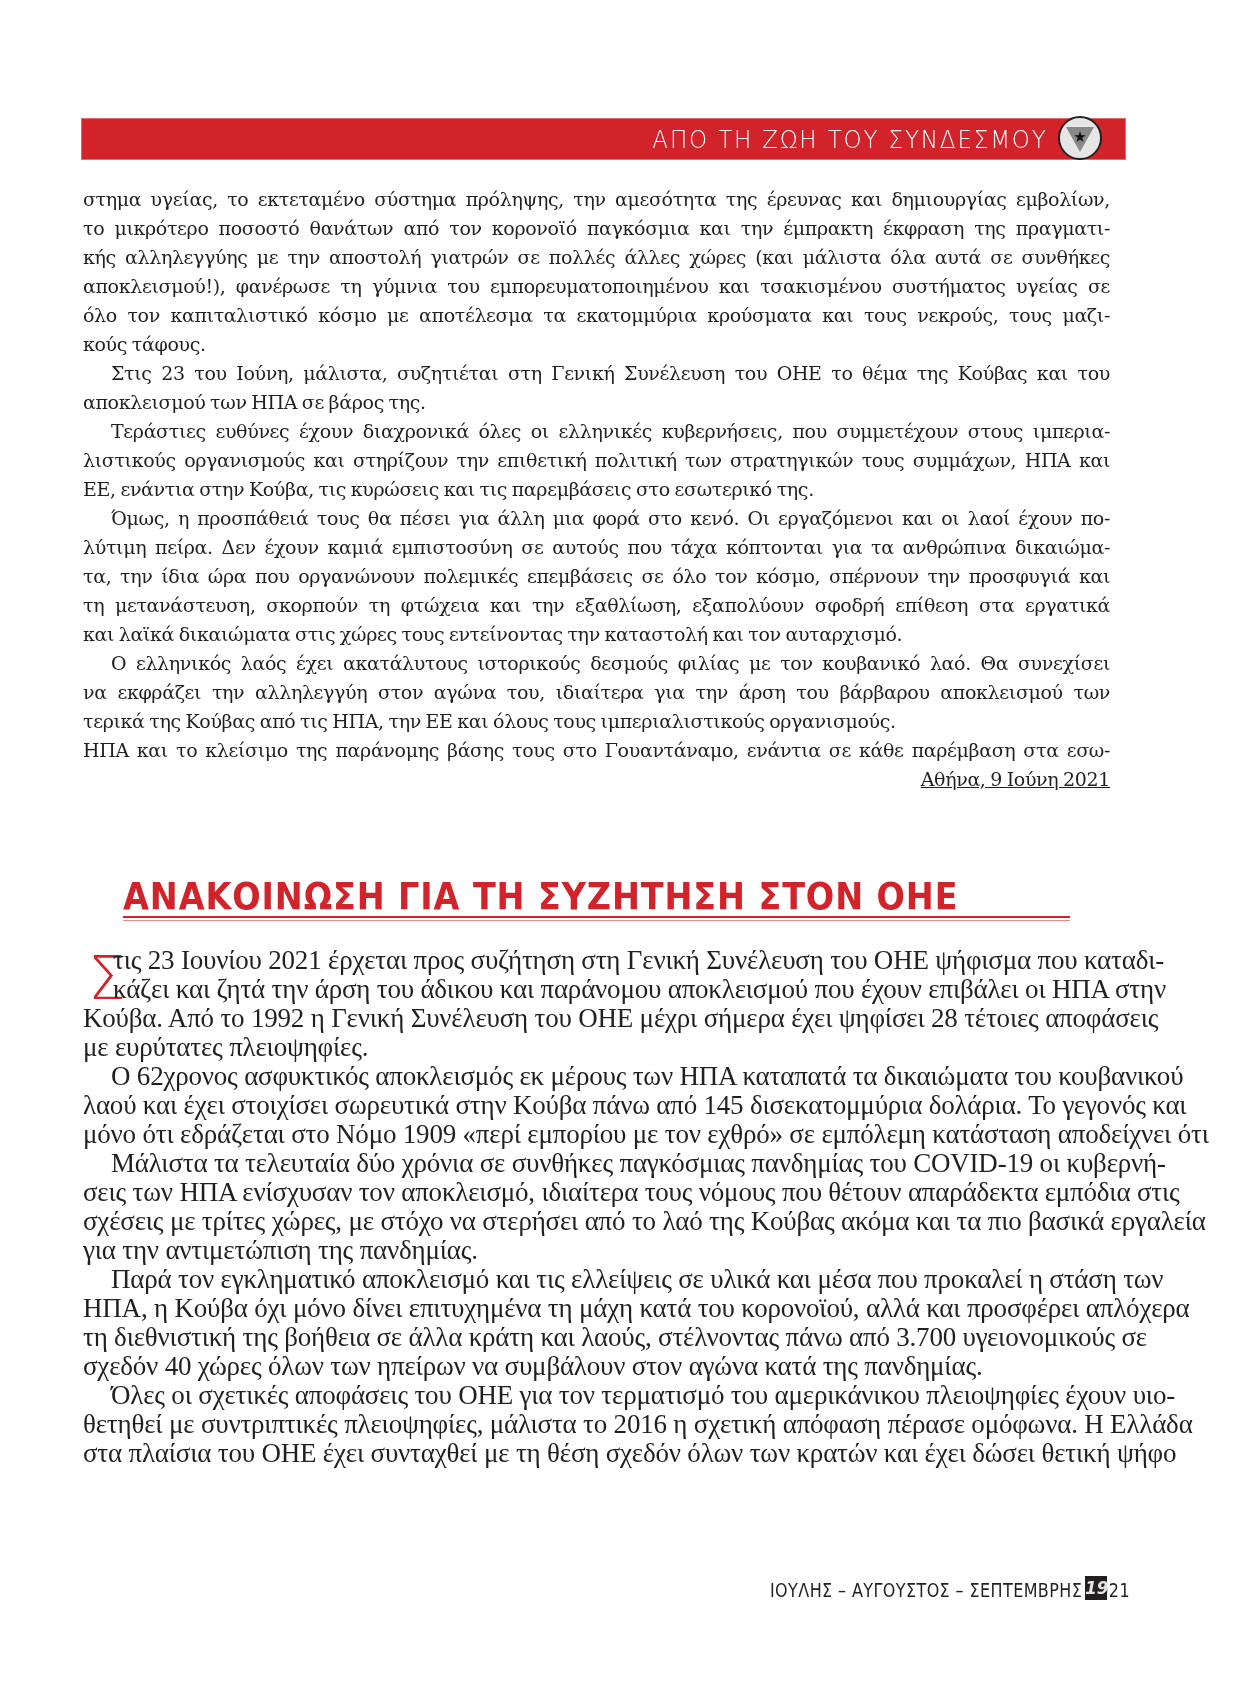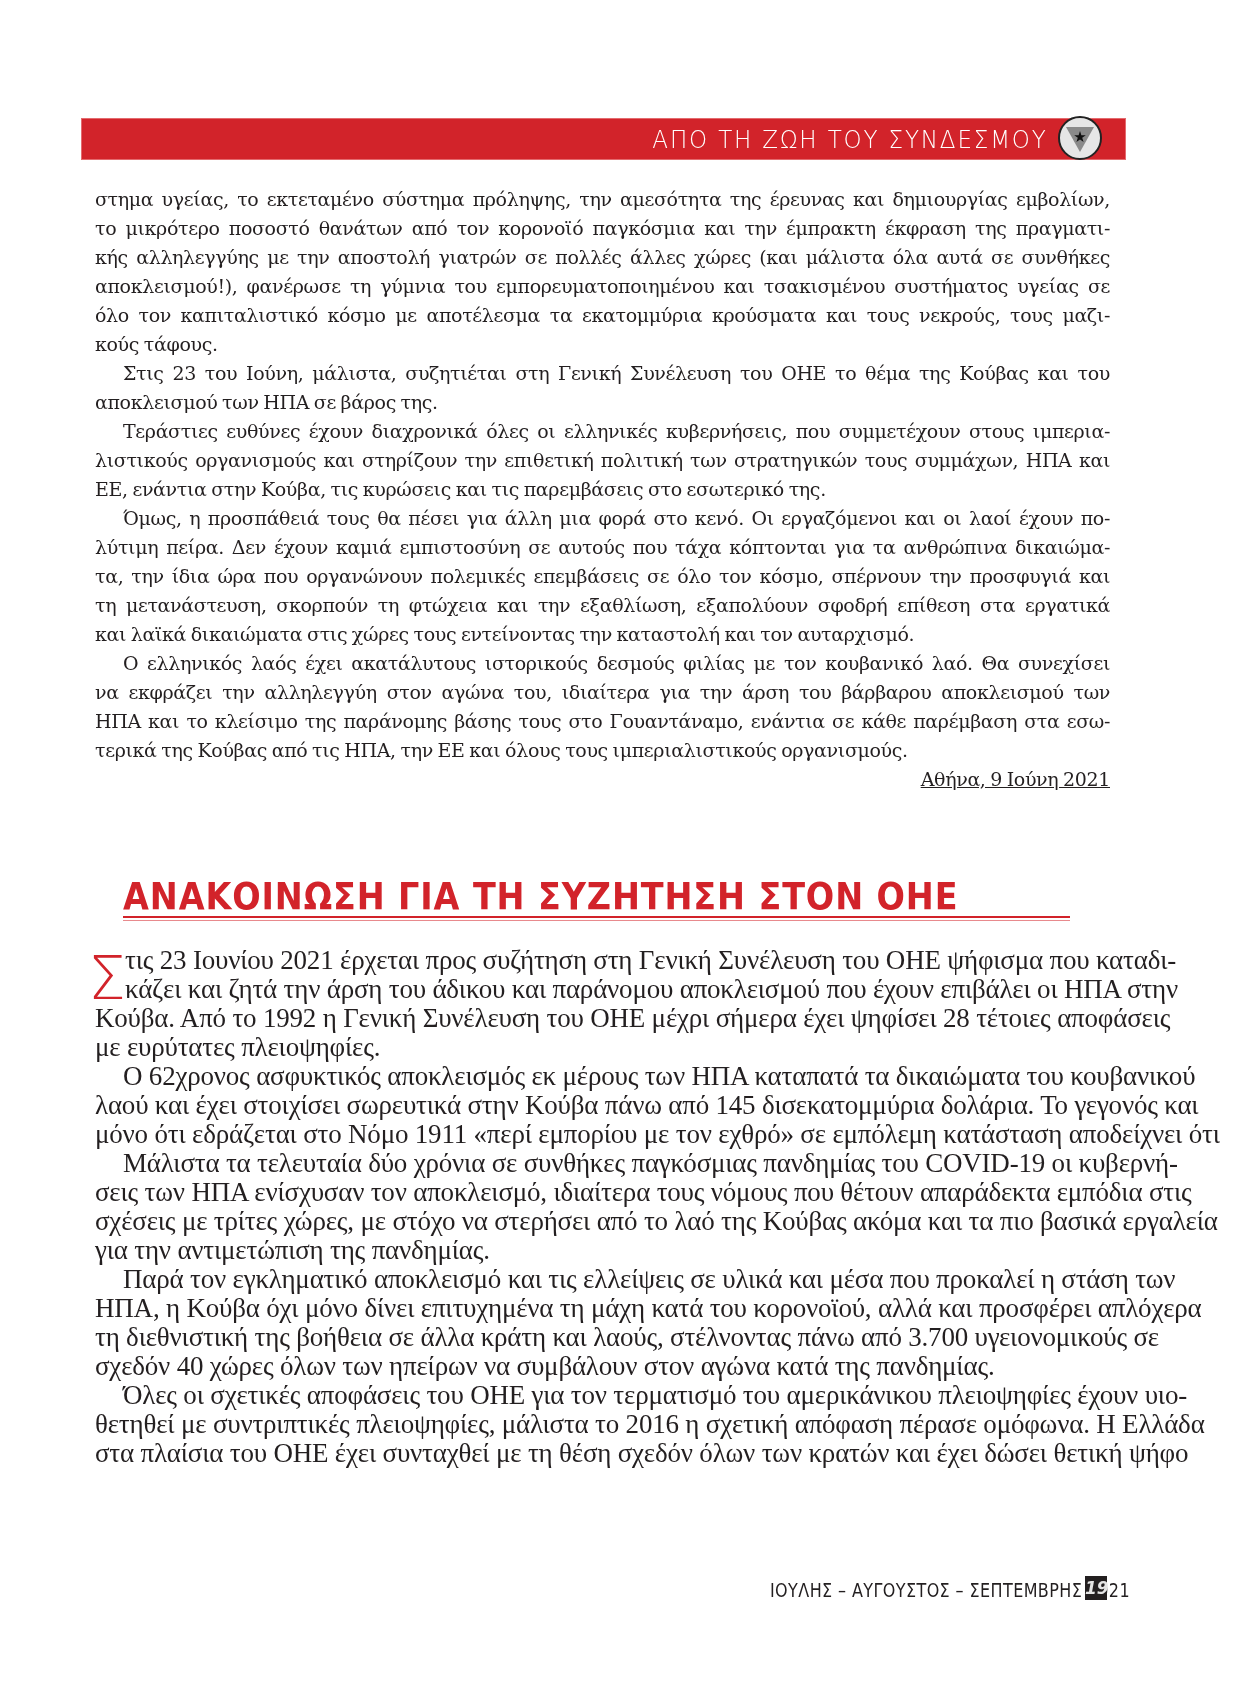--- a/index.html
+++ b/index.html
@@ -2,21 +2,21 @@
 <html><head>
 <meta charset="utf-8">
 <style>
   html, body { margin: 0; padding: 0; background: #ffffff; }
   body { width: 1241px; height: 1684px; position: relative; overflow: hidden; font-family: "DejaVu Serif", serif; color: #231f20; }
   .banner { position: absolute; left: 81px; top: 118px; width: 1045px; height: 42px; background: #d2232a; box-shadow: inset 0 0 0 1px #e46a6e; }
   .banner-title { position: absolute; right: 78px; top: 7px; font-family: "DejaVu Sans", sans-serif; font-size: 25px; font-weight: 300; letter-spacing: 2px; color: #ffffff; transform: scaleX(0.92); transform-origin: right center; white-space: nowrap; }
   .logo { position: absolute; left: 1058px; top: 116px; width: 44px; height: 44px; border-radius: 50%; background: #e6e6e6; border: 2px solid #222; box-sizing: border-box; }
   .logo svg { width: 100%; height: 100%; display: block; }
   .col { position: absolute; left: 83px; width: 1027px; }
-  .line { display: block; font-size: 19px; line-height: 29px; height: 29px; white-space: nowrap; text-align: justify; text-align-last: justify; margin-left: 12px; }
+  .line { display: block; font-size: 19px; line-height: 29px; height: 29px; white-space: nowrap; text-align: justify; text-align-last: justify; }
   .line.last { text-align-last: left; }
   .line.indent { padding-left: 28px; }
   .line.right { text-align: right; text-align-last: right; text-decoration: underline; }
   .sec1 .line { letter-spacing: -0.35px; word-spacing: -1px; }
   .sec2 .line { font-family: "Liberation Serif", serif; font-size: 27px; letter-spacing: -0.2px; }
   .heading { position: absolute; left: 123px; top: 875px; width: 947px; height: 44px; font-family: "DejaVu Sans", sans-serif; font-weight: bold; font-size: 38px; line-height: 42px; color: #d2232a; text-align: center; letter-spacing: 1px; transform: scaleX(0.88); transform-origin: left top; white-space: nowrap; }
   .heading-rule { position: absolute; left: 123px; top: 916px; width: 947px; height: 2px; background: #d2232a; }
   .heading-rule2 { position: absolute; left: 123px; top: 920px; width: 947px; height: 1px; background: #e88a8d; }
   .dropcap { position: absolute; left: 88px; top: 948px; font-family: "DejaVu Sans", sans-serif; font-size: 60px; line-height: 60px; color: #d2232a; font-weight: 300; }
   .sec2 { top: 946px; }
@@ -49,39 +49,39 @@
   <span class="line indent">Τεράστιες ευθύνες έχουν διαχρονικά όλες οι ελληνικές κυβερνήσεις, που συμμετέχουν στους ιμπερια-</span>
   <span class="line">λιστικούς οργανισμούς και στηρίζουν την επιθετική πολιτική των στρατηγικών τους συμμάχων, ΗΠΑ και</span>
   <span class="line last">ΕΕ, ενάντια στην Κούβα, τις κυρώσεις και τις παρεμβάσεις στο εσωτερικό της.</span>
   <span class="line indent">Όμως, η προσπάθειά τους θα πέσει για άλλη μια φορά στο κενό. Οι εργαζόμενοι και οι λαοί έχουν πο-</span>
   <span class="line">λύτιμη πείρα. Δεν έχουν καμιά εμπιστοσύνη σε αυτούς που τάχα κόπτονται για τα ανθρώπινα δικαιώμα-</span>
   <span class="line">τα, την ίδια ώρα που οργανώνουν πολεμικές επεμβάσεις σε όλο τον κόσμο, σπέρνουν την προσφυγιά και</span>
   <span class="line">τη μετανάστευση, σκορπούν τη φτώχεια και την εξαθλίωση, εξαπολύουν σφοδρή επίθεση στα εργατικά</span>
   <span class="line last">και λαϊκά δικαιώματα στις χώρες τους εντείνοντας την καταστολή και τον αυταρχισμό.</span>
   <span class="line indent">Ο ελληνικός λαός έχει ακατάλυτους ιστορικούς δεσμούς φιλίας με τον κουβανικό λαό. Θα συνεχίσει</span>
   <span class="line">να εκφράζει την αλληλεγγύη στον αγώνα του, ιδιαίτερα για την άρση του βάρβαρου αποκλεισμού των</span>
+  <span class="line last">τερικά της Κούβας από τις ΗΠΑ, την ΕΕ και όλους τους ιμπεριαλιστικούς οργανισμούς.</span>
   <span class="line">ΗΠΑ και το κλείσιμο της παράνομης βάσης τους στο Γουαντάναμο, ενάντια σε κάθε παρέμβαση στα εσω-</span>
-  <span class="line last">τερικά της Κούβας από τις ΗΠΑ, την ΕΕ και όλους τους ιμπεριαλιστικούς οργανισμούς.</span>
   <span class="line right">Αθήνα, 9 Ιούνη 2021</span>
 </div>
 
 <div class="heading">ΑΝΑΚΟΙΝΩΣΗ ΓΙΑ ΤΗ ΣΥΖΗΤΗΣΗ ΣΤΟΝ ΟΗΕ</div>
 <div class="heading-rule"></div>
 <div class="heading-rule2"></div>
 
 <div class="dropcap">Σ</div>
 
 <div class="col sec2">
   <span class="line dc">τις 23 Ιουνίου 2021 έρχεται προς συζήτηση στη Γενική Συνέλευση του ΟΗΕ ψήφισμα που καταδι-</span>
   <span class="line dc">κάζει και ζητά την άρση  του άδικου και παράνομου αποκλεισμού που έχουν επιβάλει οι ΗΠΑ στην</span>
   <span class="line">Κούβα. Από το 1992 η Γενική Συνέλευση του ΟΗΕ μέχρι σήμερα έχει ψηφίσει 28 τέτοιες αποφάσεις</span>
   <span class="line last">με ευρύτατες πλειοψηφίες.</span>
   <span class="line indent">Ο 62χρονος ασφυκτικός αποκλεισμός εκ μέρους των ΗΠΑ καταπατά τα δικαιώματα του κουβανικού</span>
   <span class="line">λαού και έχει στοιχίσει σωρευτικά στην Κούβα πάνω από 145 δισεκατομμύρια δολάρια. Το γεγονός και</span>
-  <span class="line">μόνο ότι  εδράζεται στο Νόμο 1911 «περί εμπορίου με τον εχθρό» σε εμπόλεμη κατάσταση αποδείχνει ότι</span>
+  <span class="line">μόνο ότι  εδράζεται στο Νόμο 1909 «περί εμπορίου με τον εχθρό» σε εμπόλεμη κατάσταση αποδείχνει ότι</span>
   <span class="line indent">Μάλιστα τα τελευταία δύο χρόνια σε συνθήκες παγκόσμιας πανδημίας του COVID-19 οι κυβερνή-</span>
   <span class="line">σεις των ΗΠΑ ενίσχυσαν τον αποκλεισμό, ιδιαίτερα τους νόμους που θέτουν απαράδεκτα εμπόδια στις</span>
   <span class="line">σχέσεις με τρίτες χώρες, με στόχο να στερήσει από το λαό της Κούβας ακόμα και τα πιο βασικά εργαλεία</span>
   <span class="line last">για την αντιμετώπιση της πανδημίας.</span>
   <span class="line indent">Παρά τον εγκληματικό αποκλεισμό και τις ελλείψεις σε υλικά και μέσα που προκαλεί η στάση των</span>
   <span class="line">ΗΠΑ, η Κούβα όχι μόνο δίνει επιτυχημένα τη μάχη κατά του κορονοϊού, αλλά και προσφέρει απλόχερα</span>
   <span class="line">τη διεθνιστική της βοήθεια σε άλλα κράτη και λαούς, στέλνοντας πάνω από 3.700 υγειονομικούς σε</span>
   <span class="line last">σχεδόν 40 χώρες όλων των ηπείρων να συμβάλουν στον αγώνα κατά της πανδημίας.</span>
   <span class="line indent">Όλες οι σχετικές αποφάσεις του ΟΗΕ για τον τερματισμό του αμερικάνικου πλειοψηφίες έχουν υιο-</span>
   <span class="line">θετηθεί με συντριπτικές πλειοψηφίες, μάλιστα το 2016 η σχετική απόφαση πέρασε ομόφωνα. Η  Ελλάδα</span>

